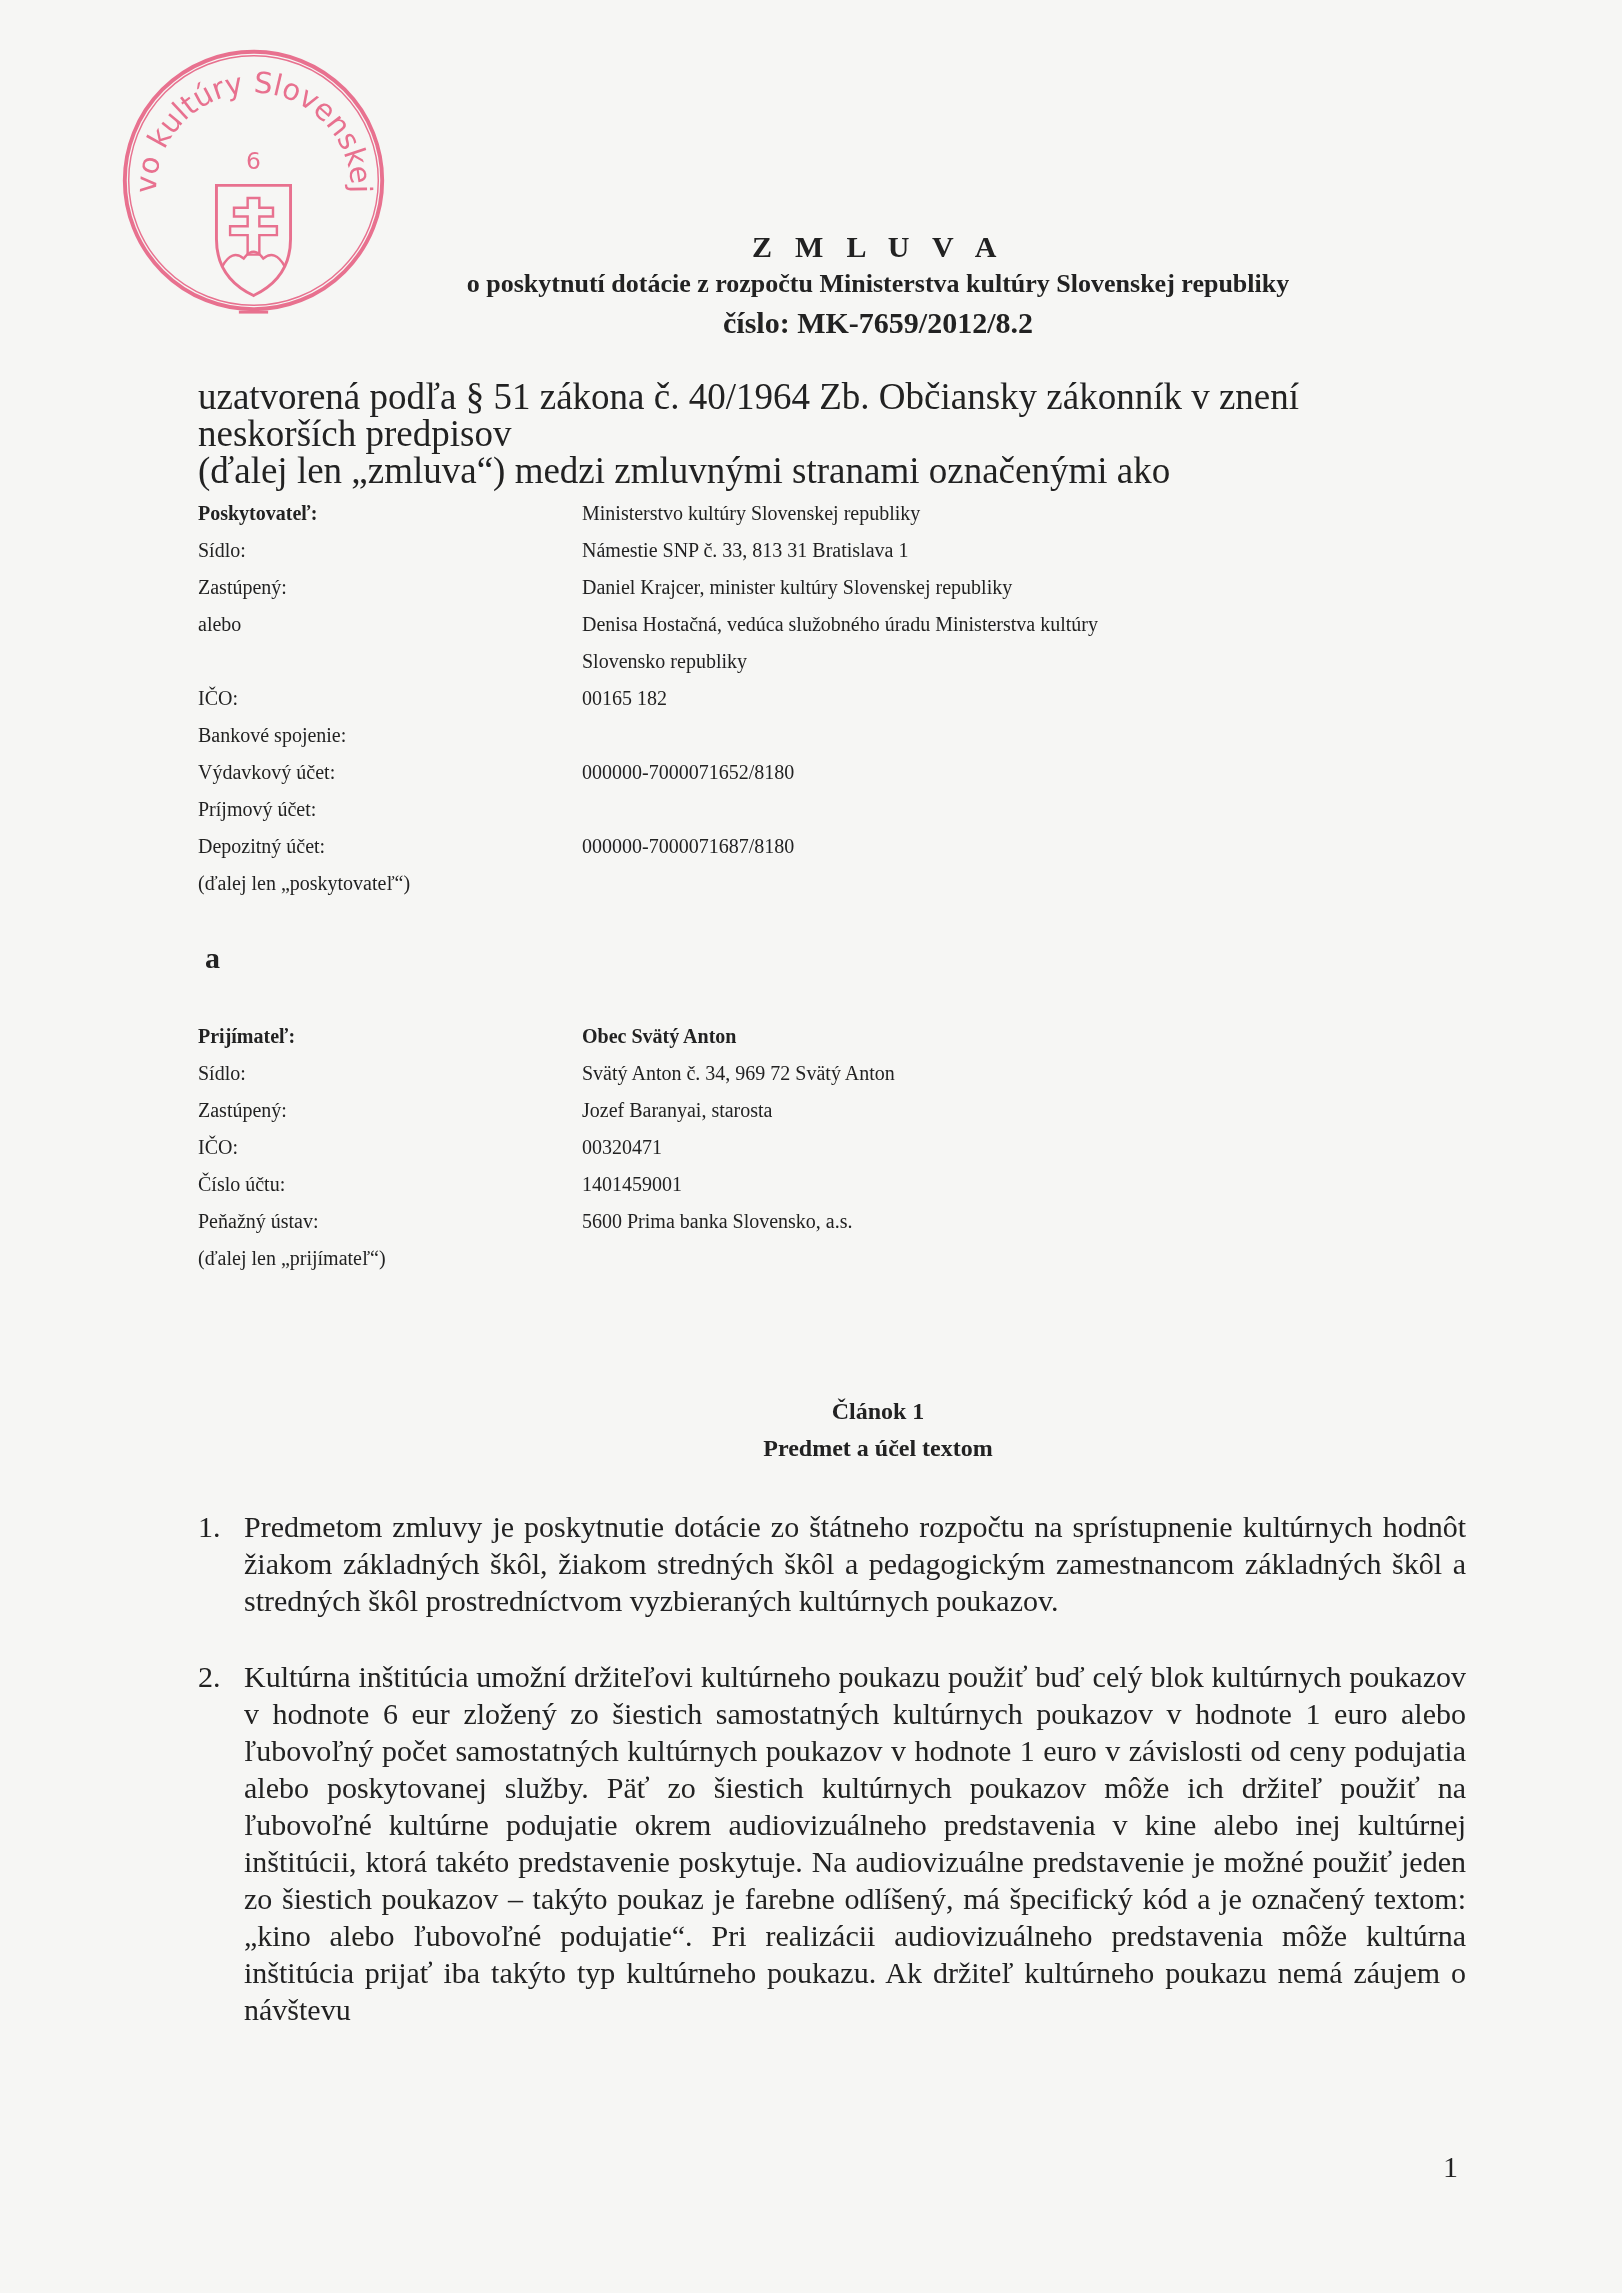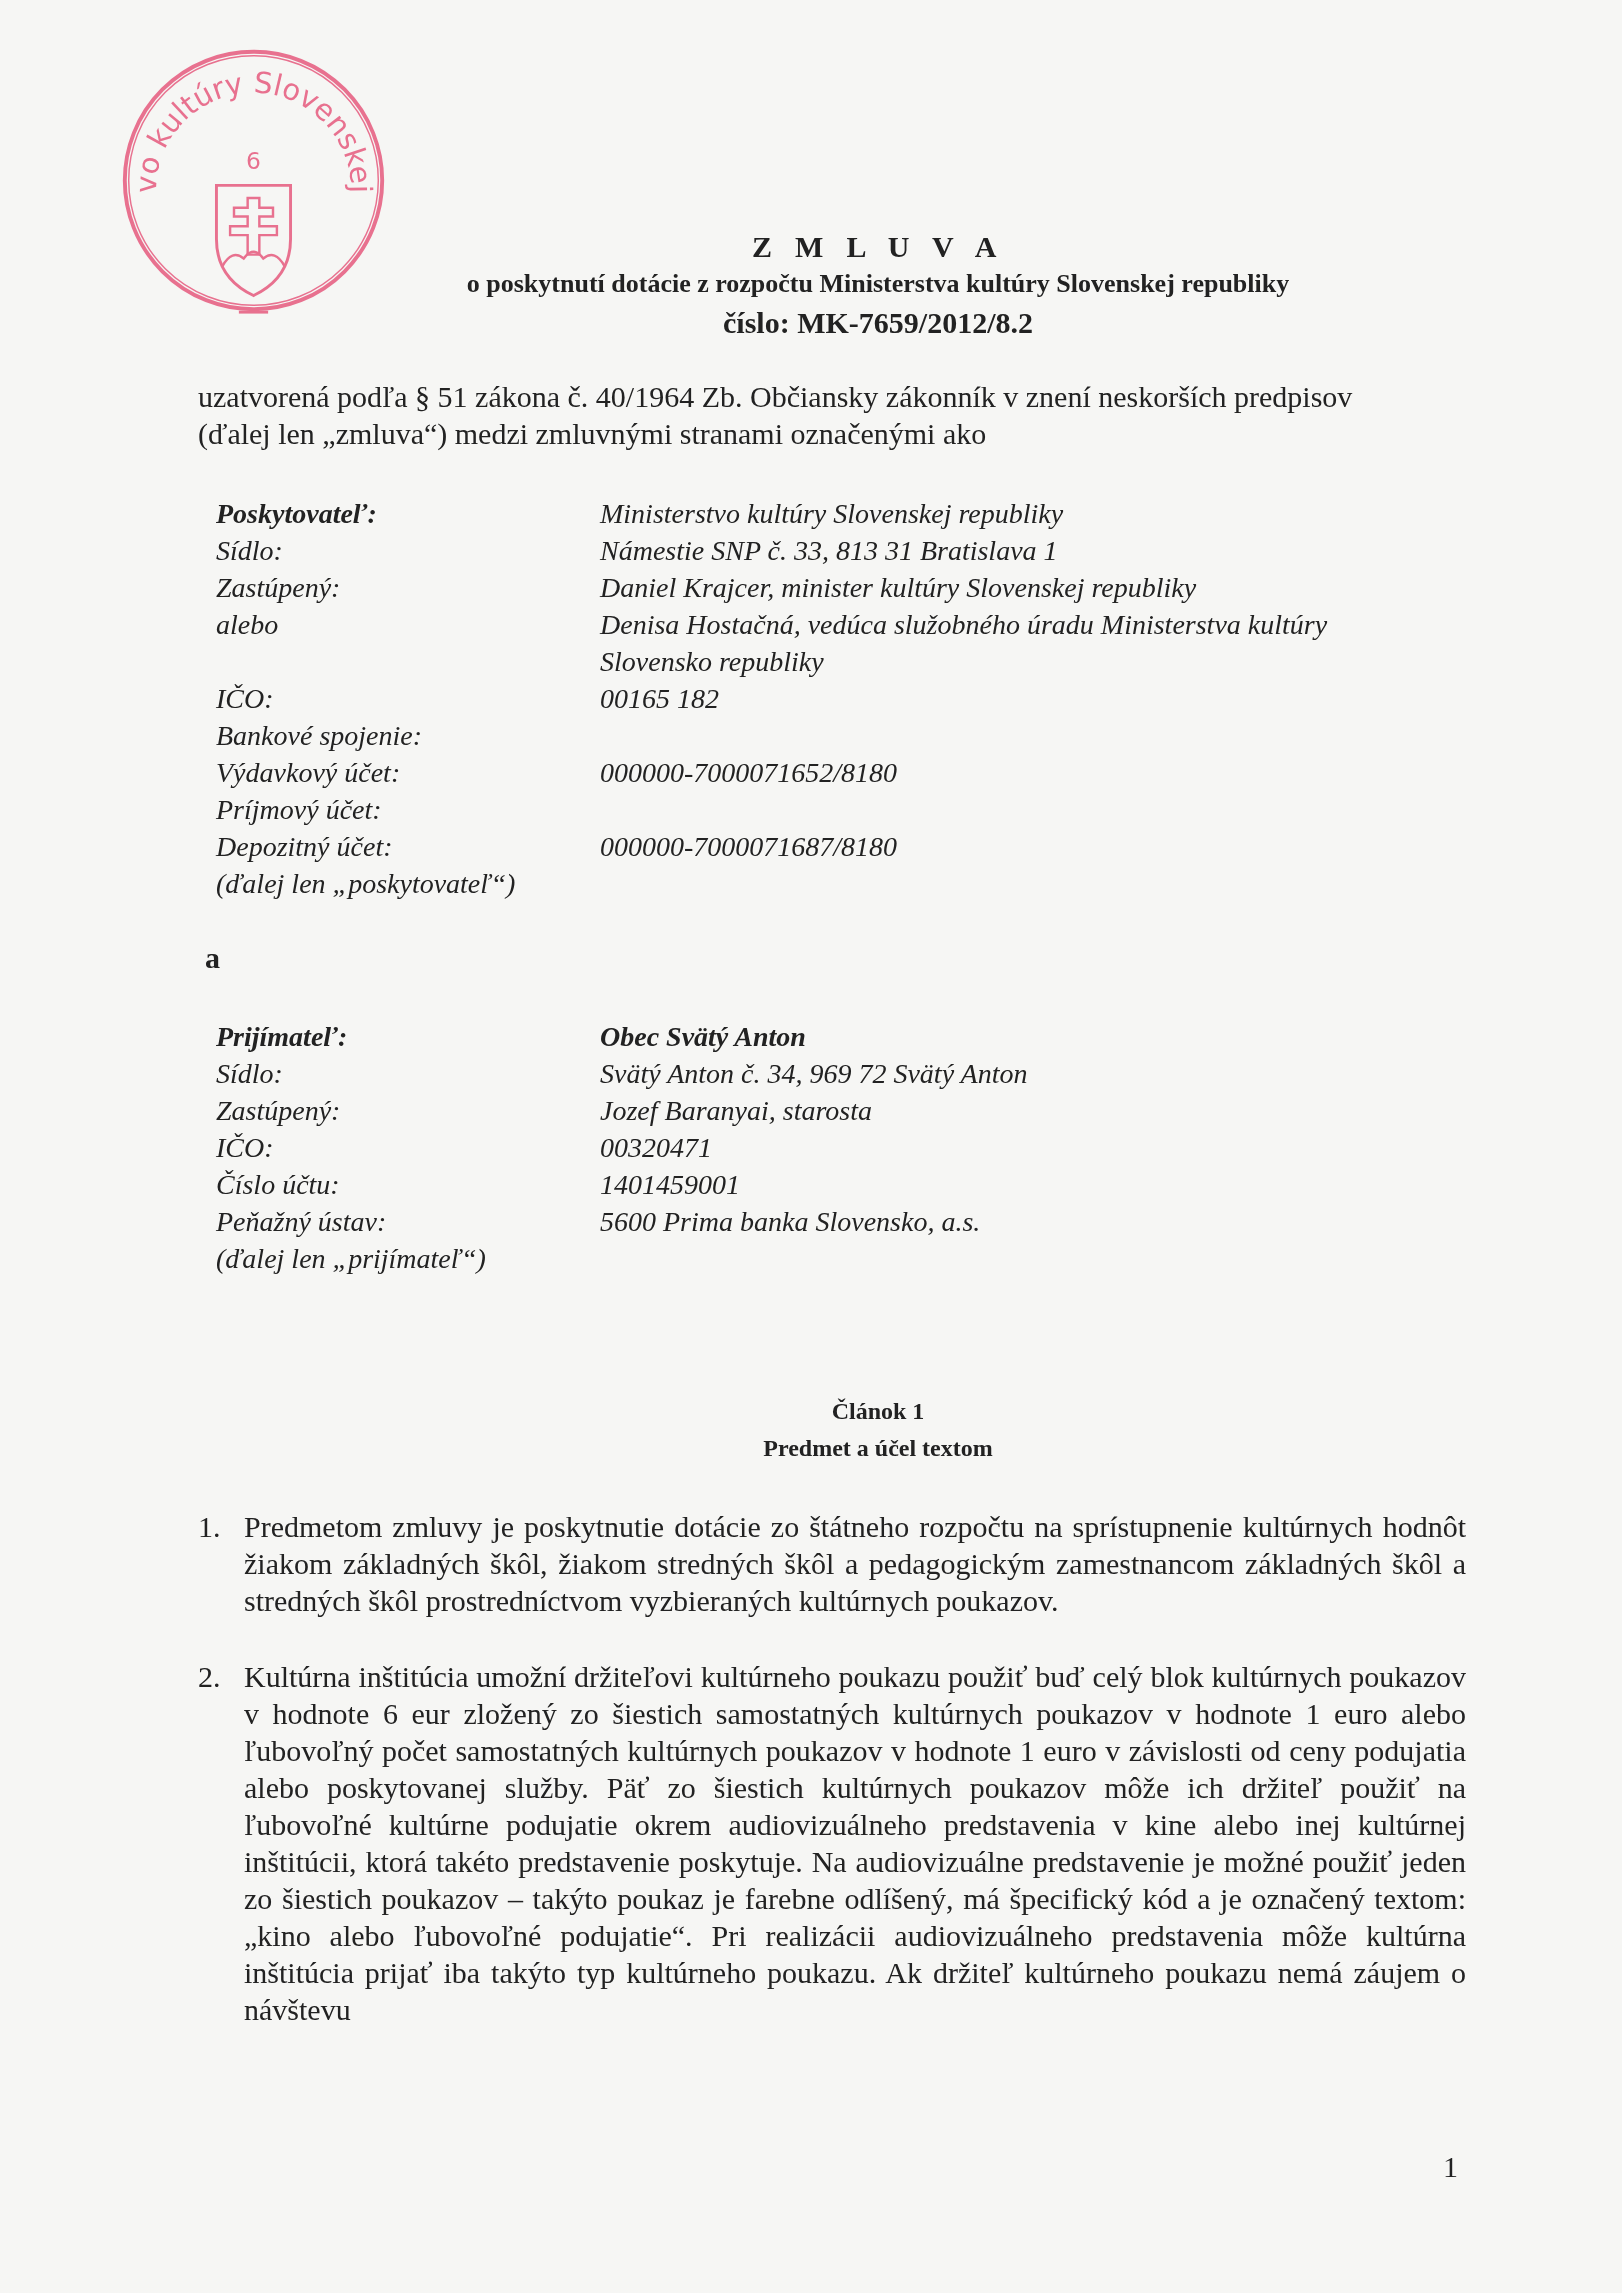--- a/index.html
+++ b/index.html
@@ -8,22 +8,22 @@
     background: #f6f6f4;
     font-family: "Liberation Serif", "DejaVu Serif", serif;
     color: #222;
   }
   .page { position: absolute; inset: 0; }
   .stamp { position: absolute; left: 117px; top: 44px; width: 273px; height: 273px; }
   .title-block { position: absolute; left: 293px; width: 1170px; text-align: center; font-weight: bold; }
   .t1 { top: 230px; font-size: 30px; letter-spacing: 7.8px; }
   .t2 { top: 269px; font-size: 26px; }
   .t3 { top: 306px; font-size: 30px; }
-  .intro { position: absolute; left: 198px; width: 1268px; font-size: 30px; line-height: 37px; top: 378px; }
-  .party { position: absolute; left: 216px; font-size: 28px; line-height: 37px; font-style: italic; }
+  .intro { position: absolute; left: 198px; width: 1268px; font-size: 37px; line-height: 37px; top: 378px; }
+  .party { position: absolute; left: 198px; font-size: 20px; line-height: 37px; }
   .row { display: flex; }
   .lbl { width: 384px; flex: none; }
   .val { flex: none; width: 878px; }
   .bold { font-weight: bold; }
   .and { position: absolute; left: 205px; top: 941px; font-size: 30px; font-weight: bold; }
   .article-head { position: absolute; left: 293px; width: 1170px; text-align: center; font-weight: bold; font-size: 24px; line-height: 37px; top: 1393px; }
   .item { position: absolute; left: 198px; width: 1268px; font-size: 30px; line-height: 37px; display: flex; }
   .item .num { width: 46px; flex: none; }
   .item .txt { flex: 1; text-align: justify; text-align-last: left; }
   .pgnum { position: absolute; left: 1443px; top: 2150px; font-size: 30px; }

